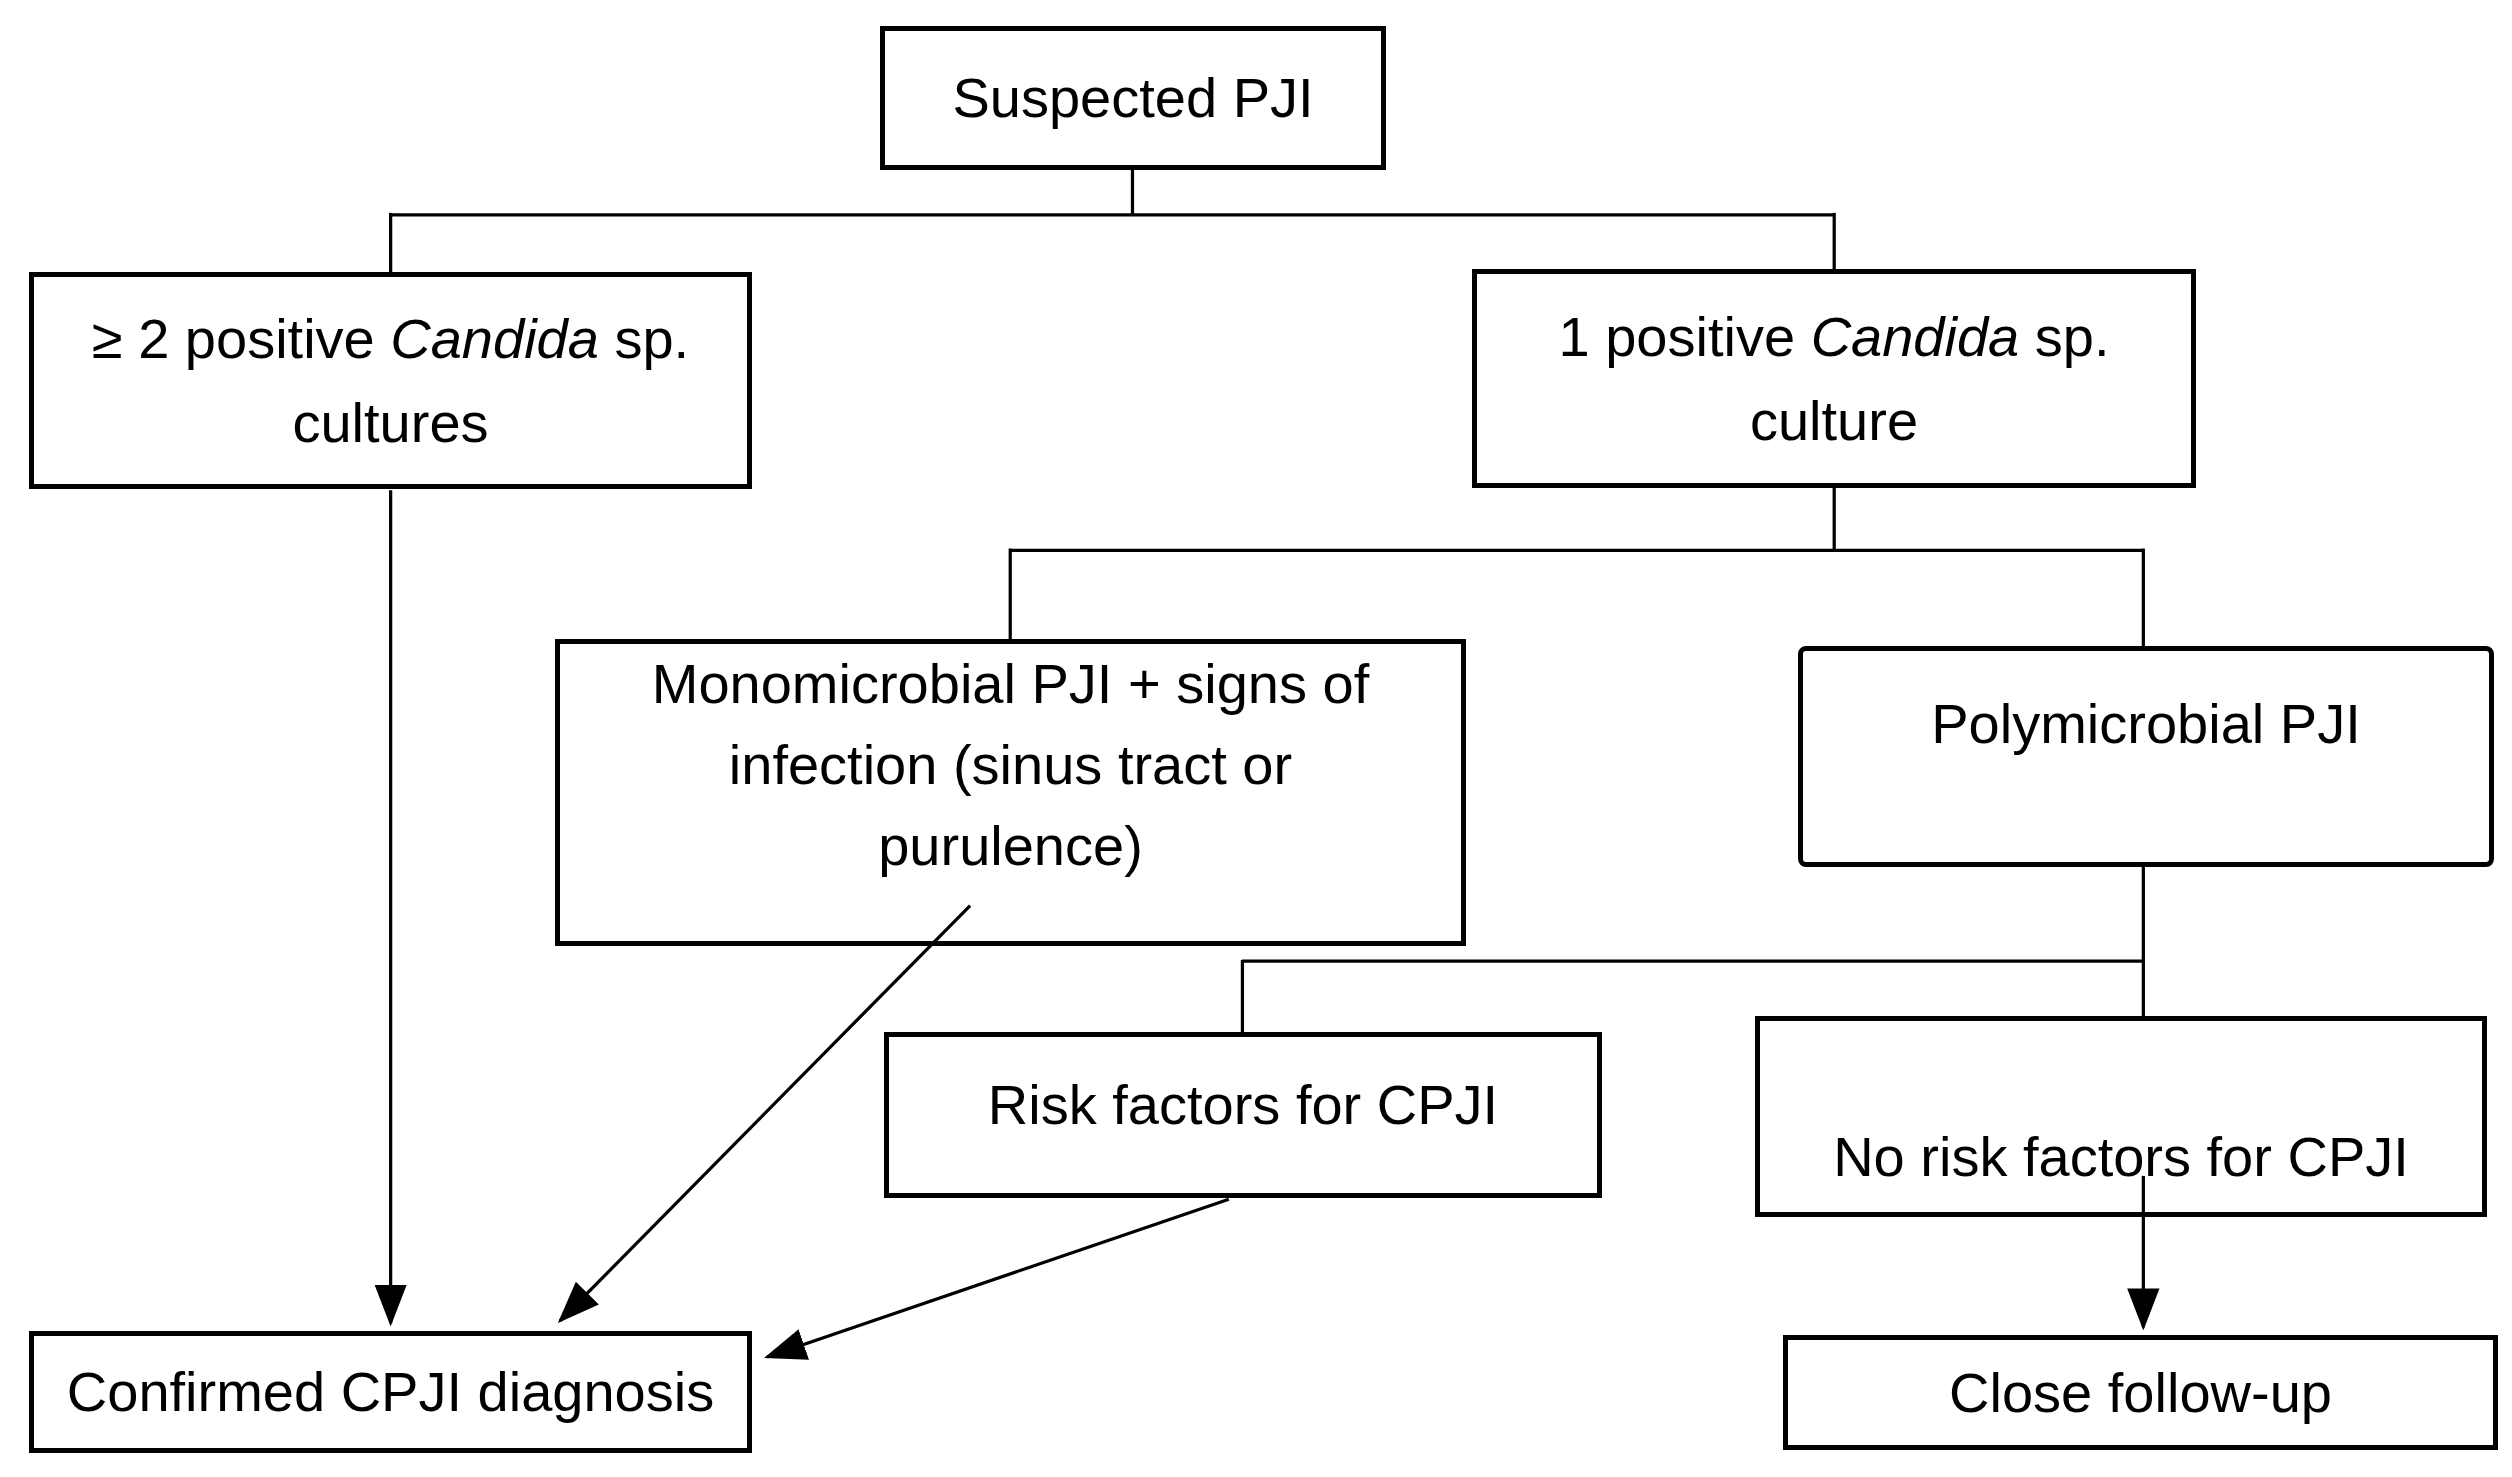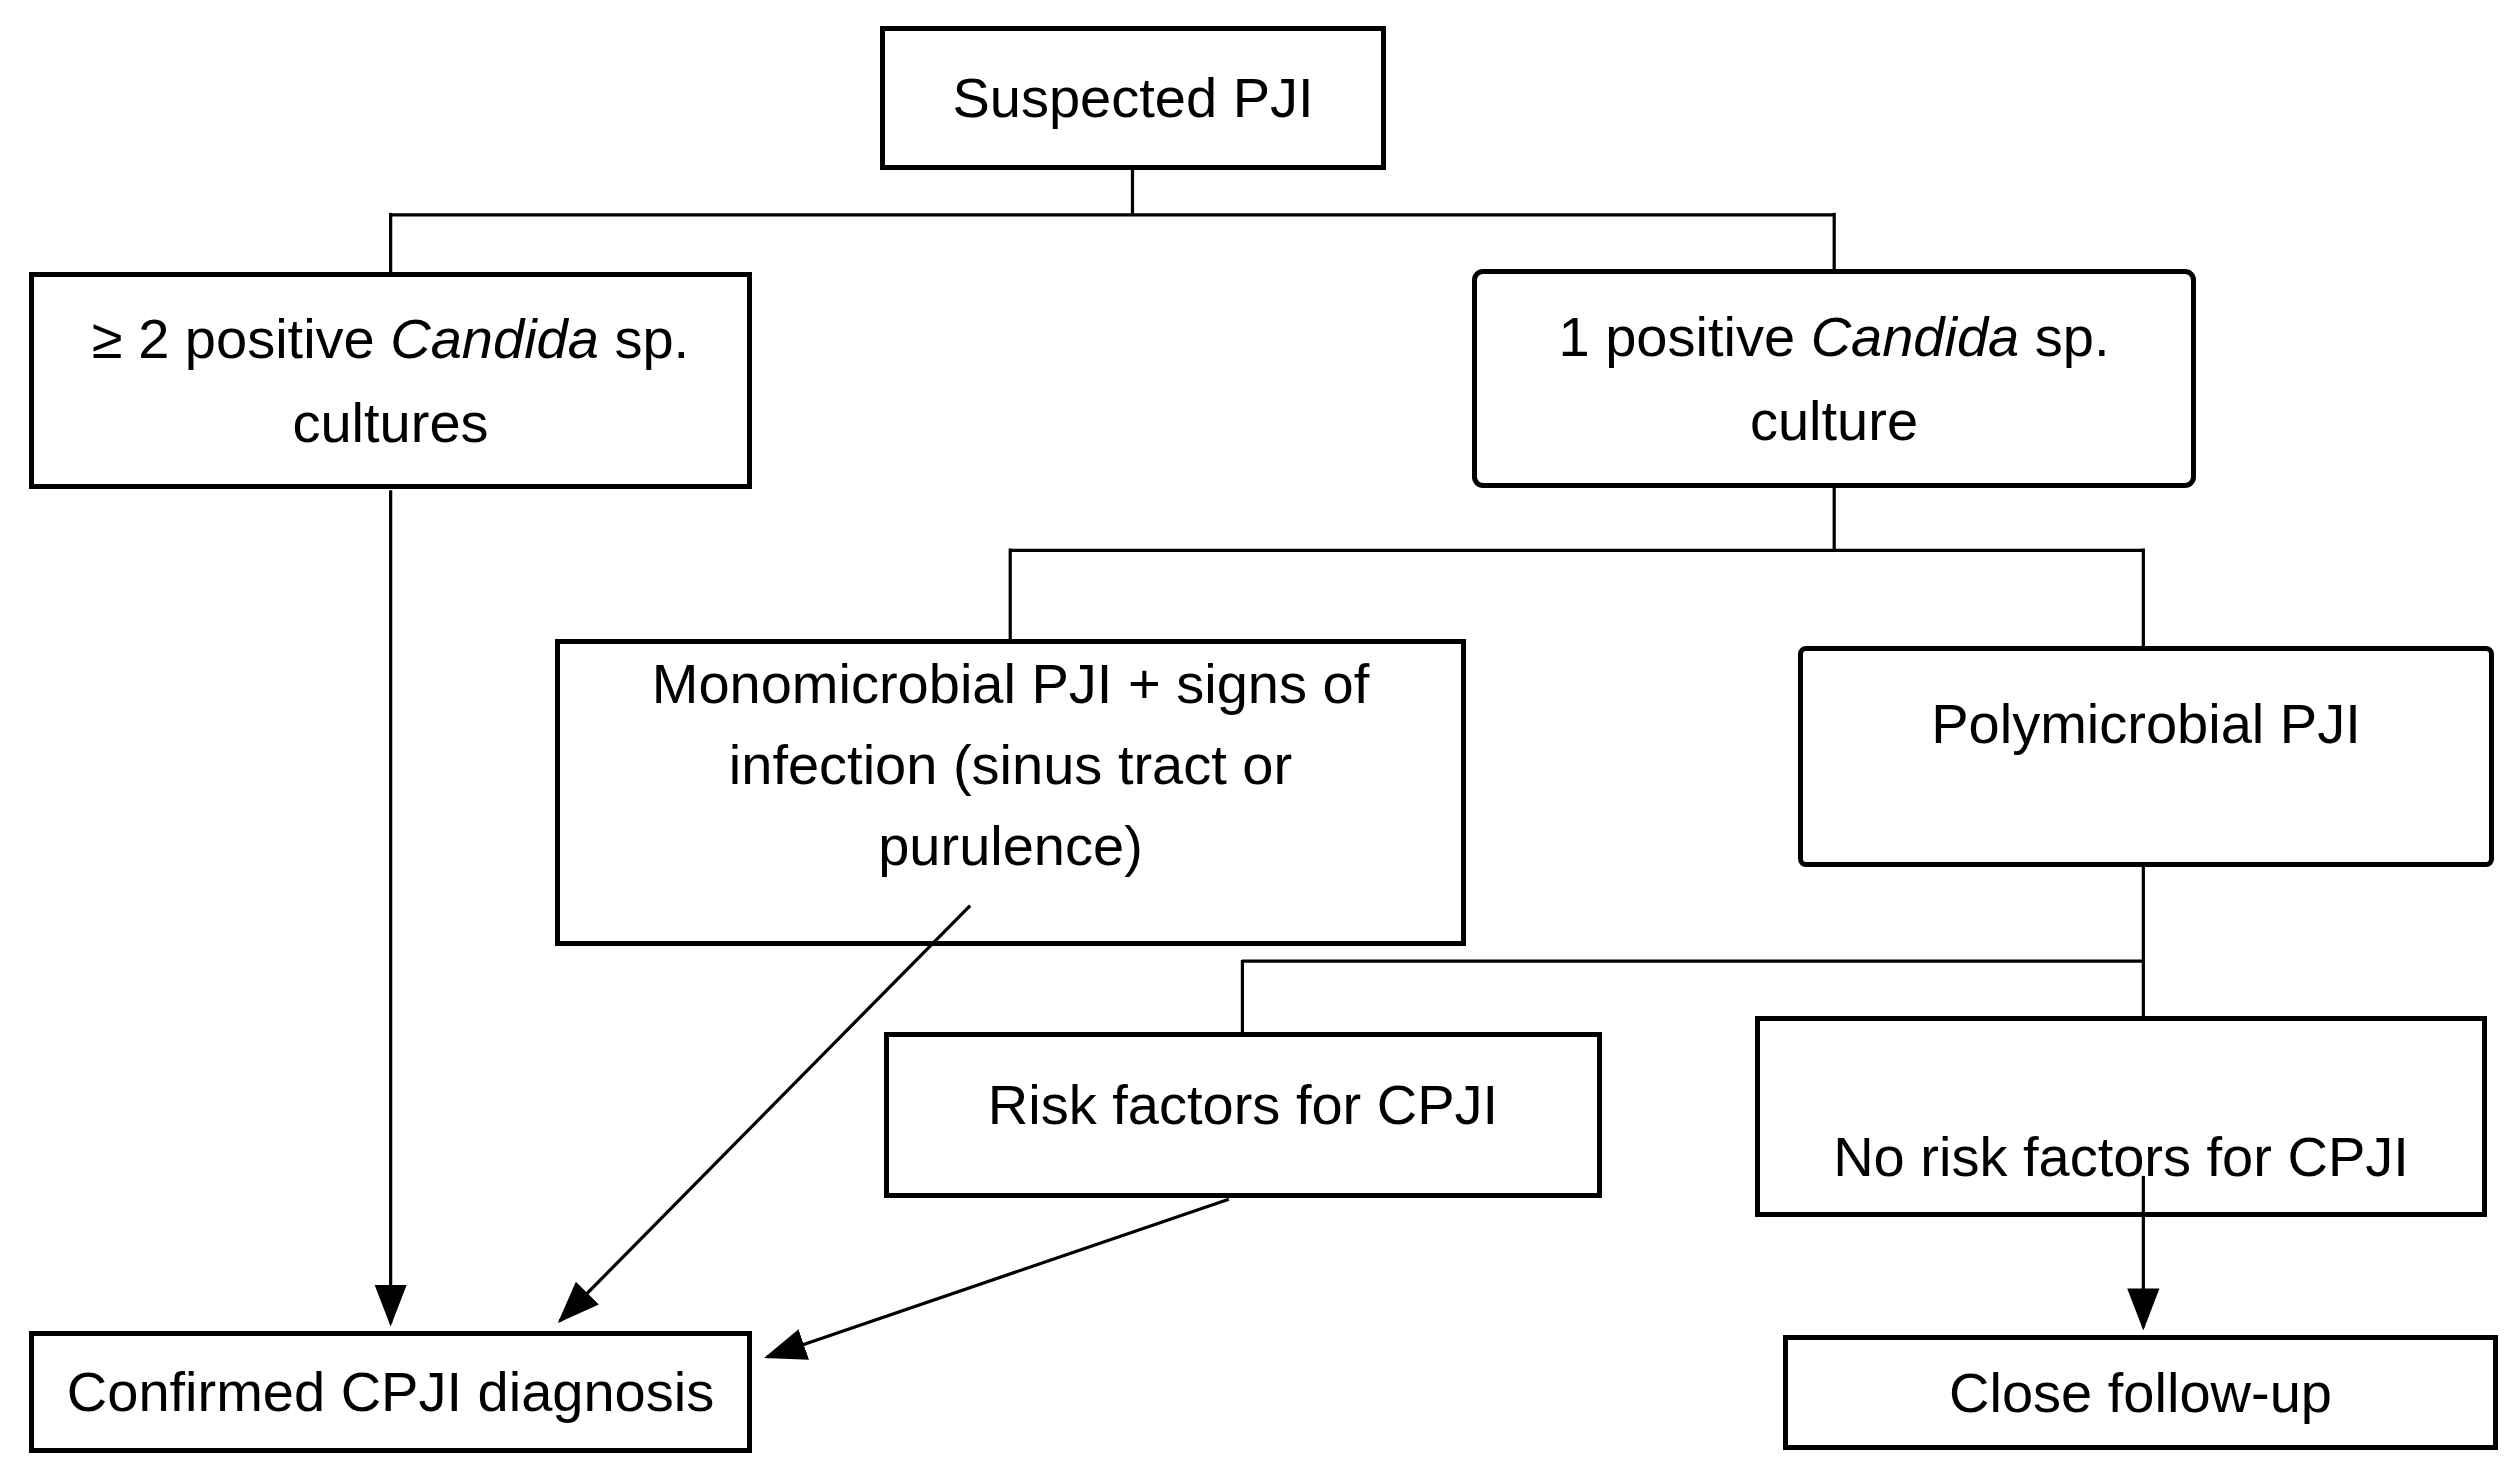--- a/index.html
+++ b/index.html
@@ -29,21 +29,21 @@
     font-size: 56px;
     line-height: 1.5;
     color: #000000;
   }
   .node .tline { display: block; white-space: nowrap; }
   .node i { font-style: italic; text-align: center; }
 
   
   #n-suspected { left: 880px; top: 26px;   width: 506px;  height: 144px; }
   #n-ge2       { left: 29px;   top: 272px;  width: 723px; height: 217px; }
-  #n-onepos    { left: 1472px; top: 269px;  width: 724px; height: 219px; border-radius: 11px; }
+  #n-onepos    { left: 1472px; top: 269px;  width: 724px; height: 219px; }
   #n-mono      { left: 555px;  top: 639px;  width: 911px; height: 307px; padding-bottom: 56px; line-height: 1.45; }
   #n-poly      { left: 1798px; top: 646px;  width: 696px; height: 221px; padding-bottom: 65px; border-radius: 8px; }
   #n-risk      { left: 884px; top: 1032px; width: 718px; height: 166px; padding-bottom: 19.4px; }
   #n-norisk    { left: 1755px; top: 1016px; width: 732px; height: 201px; padding-bottom: 13px; justify-content: flex-end; }
   #n-confirmed { left: 29px;   top: 1331px; width: 723px; height: 122px; }
   #n-close     { left: 1783px; top: 1335px; width: 715px; height: 115px; }
 
   svg.connectors {
     position: absolute;
     left: 0; top: 0;

